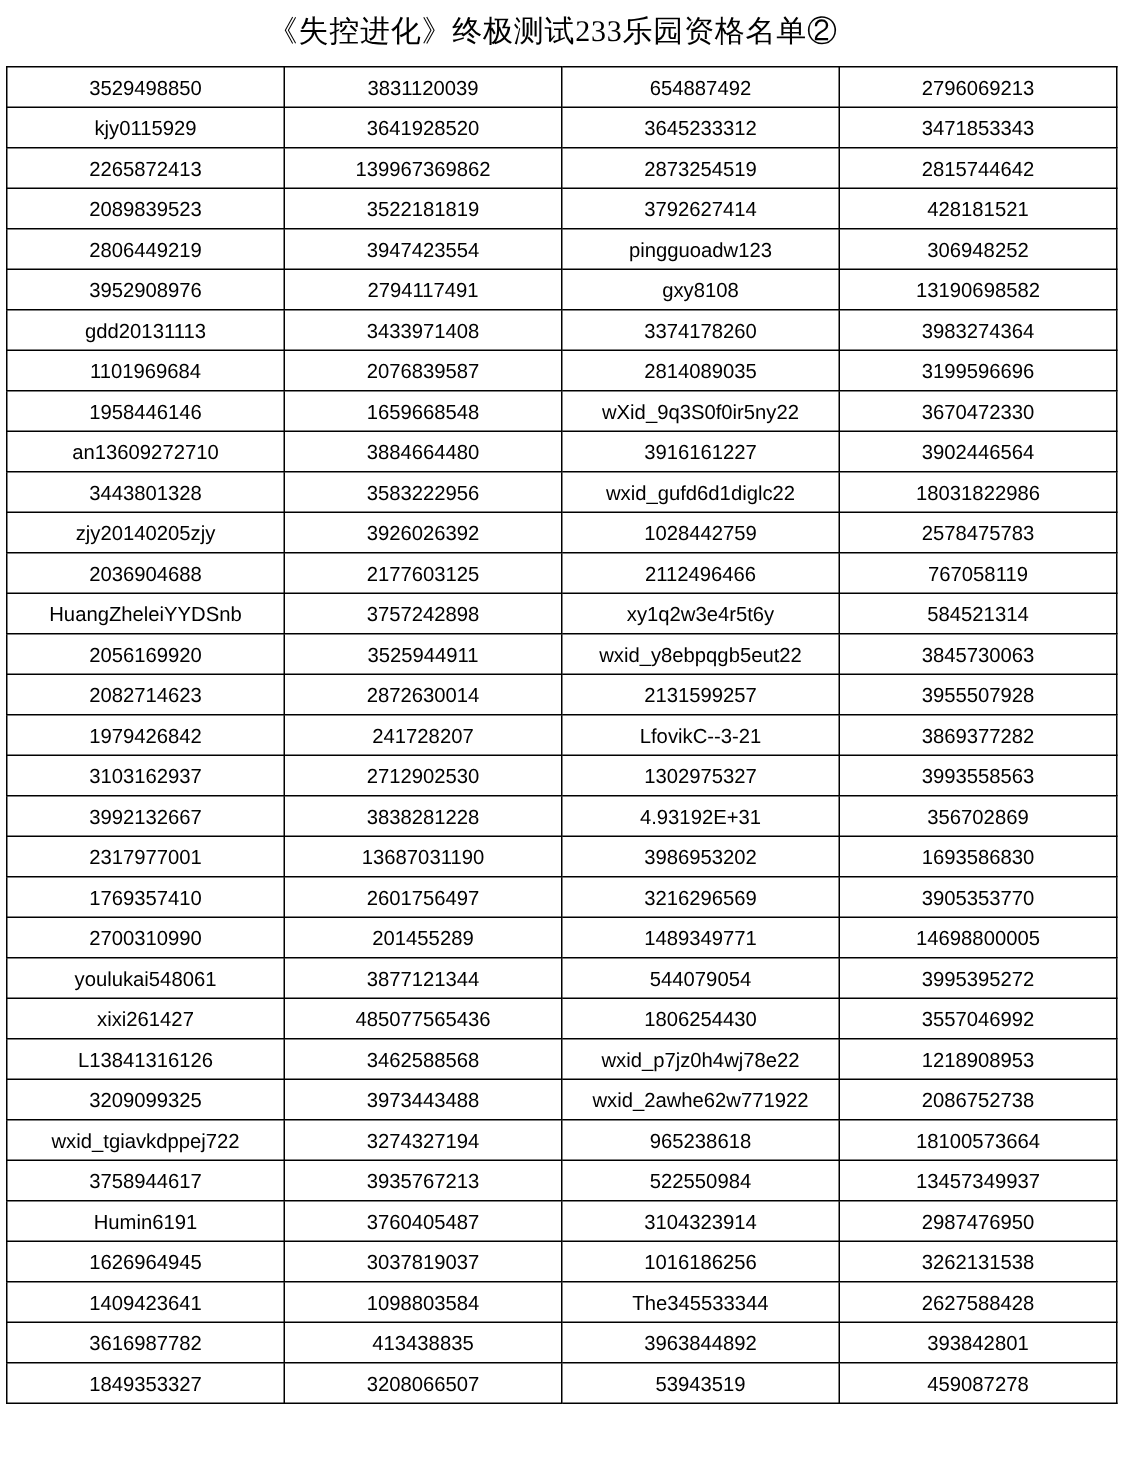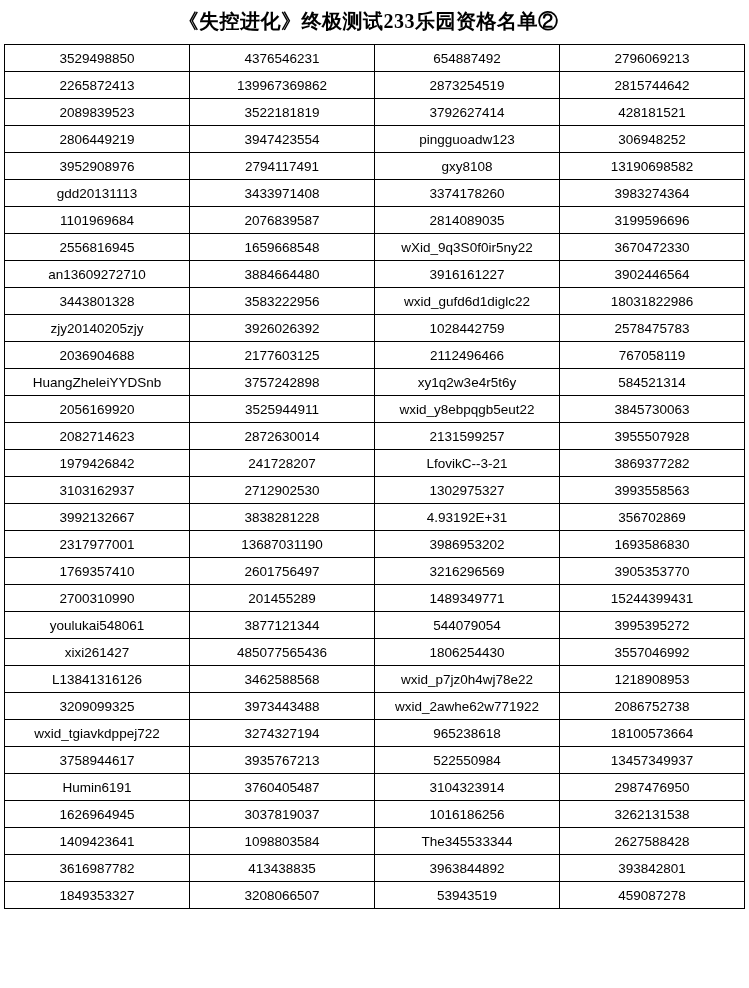--- a/index.html
+++ b/index.html
@@ -15,21 +15,21 @@
     overflow: hidden;
   }
   .page {
     width: 749px;
     box-sizing: border-box;
     padding: 0;
   }
   .title {
     text-align: center;
     font-family: "Liberation Serif", serif;
-    font-weight: bold;
+    font-weight: normal;
     font-size: 20px;
     line-height: 24px;
     padding: 9px 12px 11px 0;
     letter-spacing: 0.5px;
   }
   table.qualify-table {
     width: 741px;
     margin: 0 auto;
     border-collapse: collapse;
     table-layout: fixed;
@@ -57,23 +57,29 @@
   <table class="qualify-table">
     <colgroup>
       <col>
         <col>
         <col>
         <col>
     </colgroup>
     <tbody>
         <tr>
           <td>3529498850</td>
-          <td>4376546231</td>
+          <td>3831120039</td>
           <td>654887492</td>
           <td>2796069213</td>
+        </tr>
+        <tr>
+          <td>kjy0115929</td>
+          <td>3641928520</td>
+          <td>3645233312</td>
+          <td>3471853343</td>
         </tr>
         <tr>
           <td>2265872413</td>
           <td>139967369862</td>
           <td>2873254519</td>
           <td>2815744642</td>
         </tr>
         <tr>
           <td>2089839523</td>
           <td>3522181819</td>
@@ -98,21 +104,21 @@
           <td>3374178260</td>
           <td>3983274364</td>
         </tr>
         <tr>
           <td>1101969684</td>
           <td>2076839587</td>
           <td>2814089035</td>
           <td>3199596696</td>
         </tr>
         <tr>
-          <td>2556816945</td>
+          <td>1958446146</td>
           <td>1659668548</td>
           <td>wXid_9q3S0f0ir5ny22</td>
           <td>3670472330</td>
         </tr>
         <tr>
           <td>an13609272710</td>
           <td>3884664480</td>
           <td>3916161227</td>
           <td>3902446564</td>
         </tr>
@@ -179,21 +185,21 @@
         <tr>
           <td>1769357410</td>
           <td>2601756497</td>
           <td>3216296569</td>
           <td>3905353770</td>
         </tr>
         <tr>
           <td>2700310990</td>
           <td>201455289</td>
           <td>1489349771</td>
-          <td>15244399431</td>
+          <td>14698800005</td>
         </tr>
         <tr>
           <td>youlukai548061</td>
           <td>3877121344</td>
           <td>544079054</td>
           <td>3995395272</td>
         </tr>
         <tr>
           <td>xixi261427</td>
           <td>485077565436</td>

